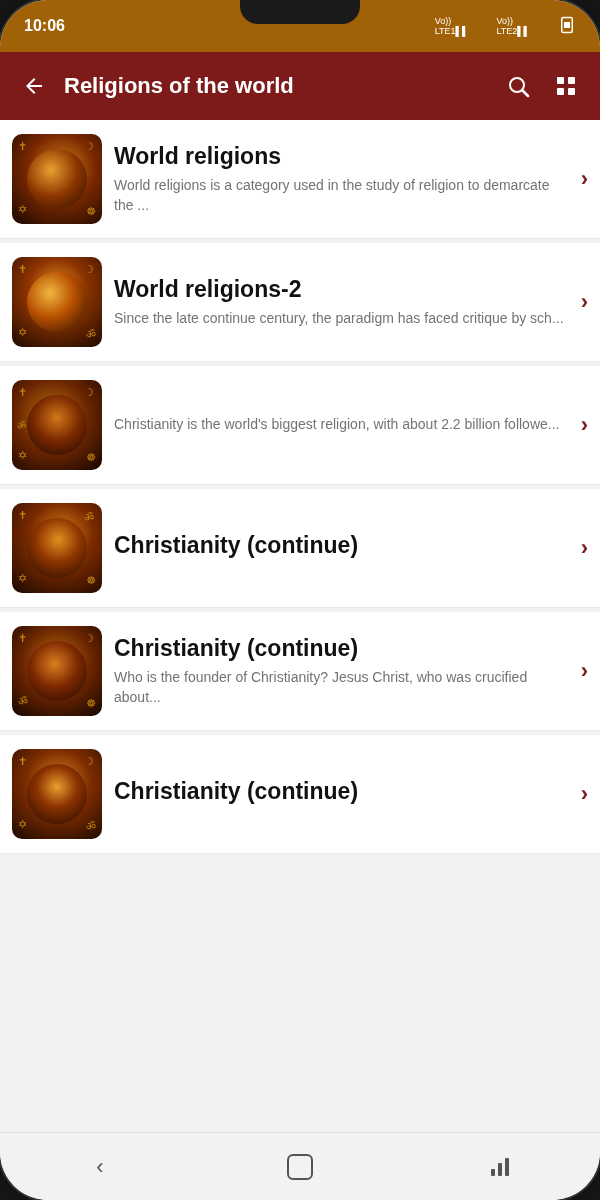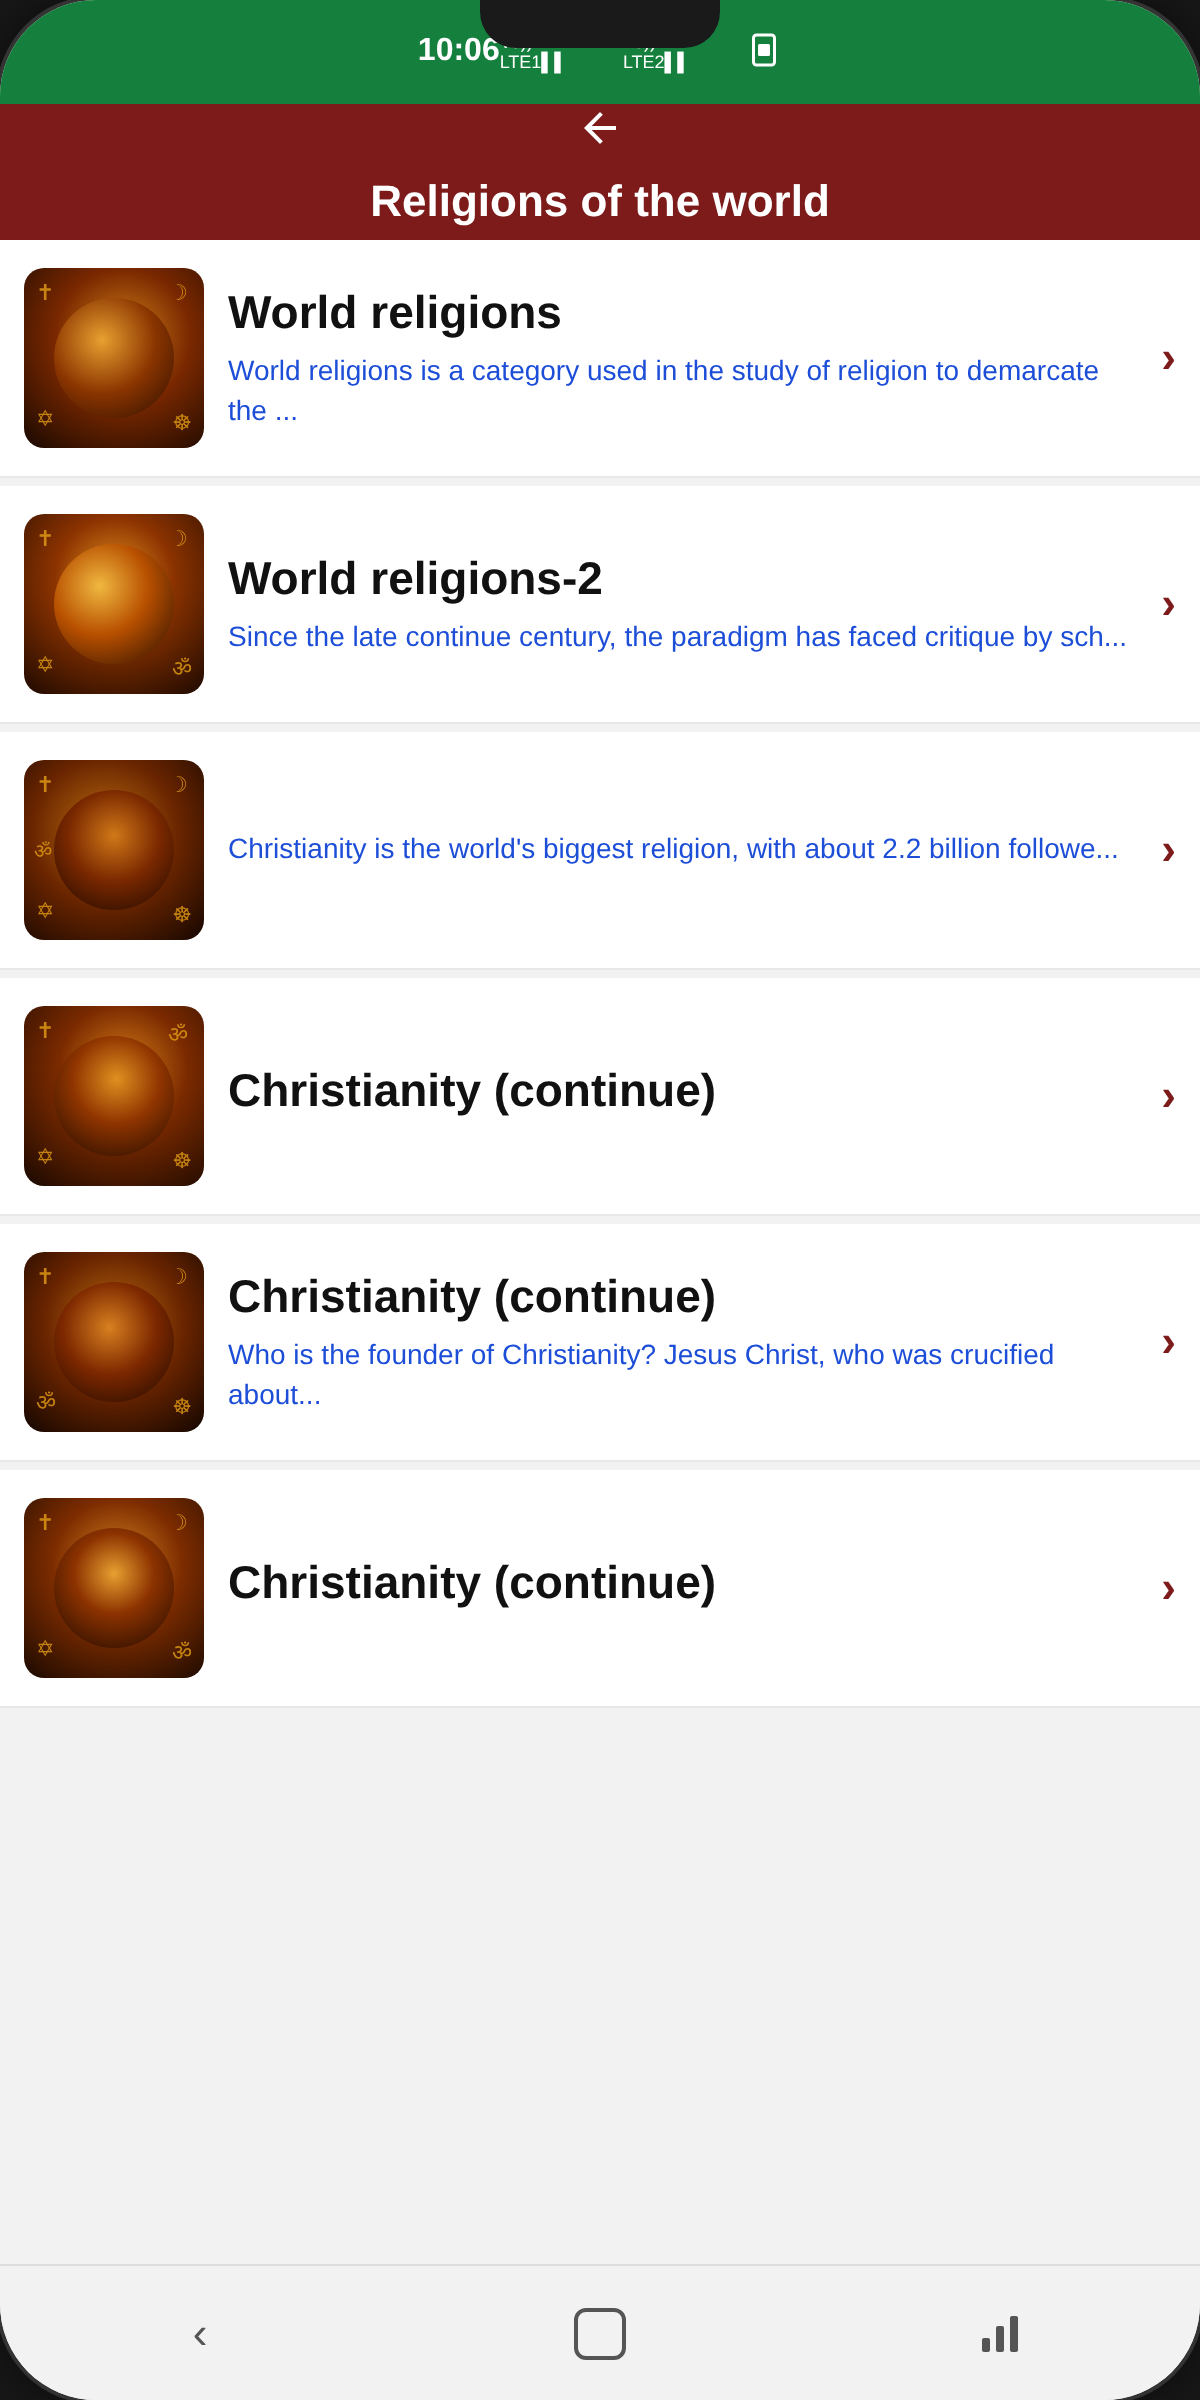--- a/index.html
+++ b/index.html
@@ -28,26 +28,26 @@
       height: 100%;
       background: #f2f2f2;
       border-radius: 44px;
       overflow: hidden;
       display: flex;
       flex-direction: column;
     }
 
     
     .status-bar {
-      background: #15803d;
+      background: #a16207;
       color: white;
       height: 52px;
       display: flex;
       align-items: center;
-      justify-content: center;
+      justify-content: space-between;
       padding: 0 24px;
       flex-shrink: 0;
     }
 
     .status-time {
       font-size: 16px;
       font-weight: bold;
     }
 
     .status-icons {
@@ -72,21 +72,20 @@
 
     
     .app-bar {
       background: #7d1b1b;
       height: 68px;
       display: flex;
       align-items: center;
       padding: 0 16px;
       flex-shrink: 0;
       gap: 12px;
-      flex-direction: column;
     }
 
     .app-bar-back {
       width: 36px;
       height: 36px;
       display: flex;
       align-items: center;
       justify-content: center;
       cursor: pointer;
     }
@@ -191,21 +190,21 @@
 
     .item-title {
       font-size: 23px;
       font-weight: bold;
       color: #111;
       margin-bottom: 6px;
     }
 
     .item-desc {
       font-size: 14px;
-      color: #1d4ed8;
+      color: #737373;
       line-height: 1.4;
     }
 
     .item-chevron {
       flex-shrink: 0;
       color: #7d1b1b;
       font-size: 22px;
       font-weight: bold;
     }
 

